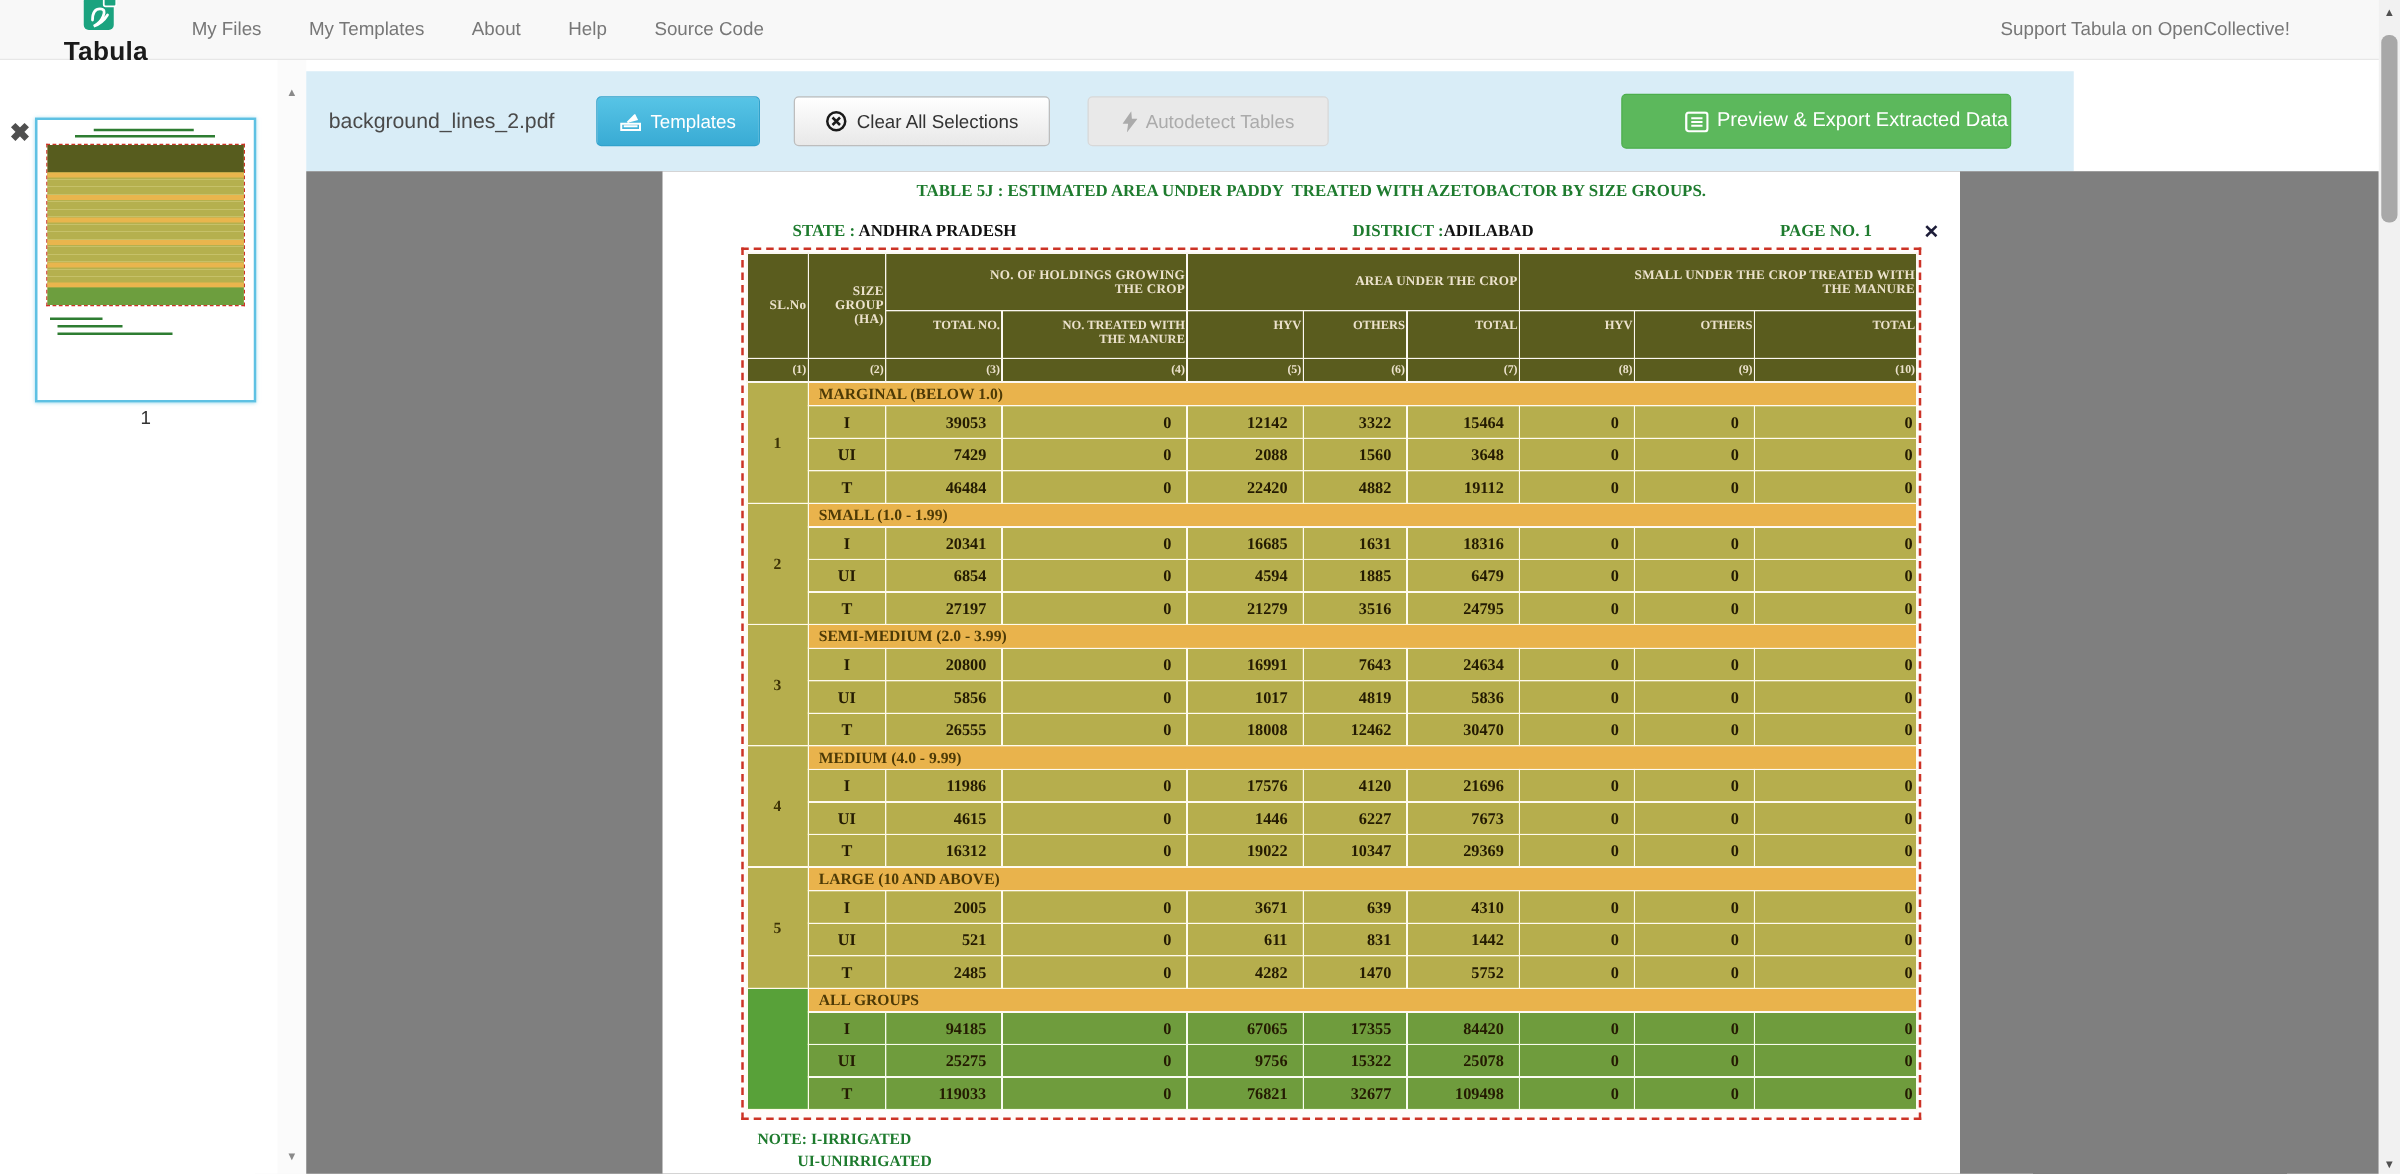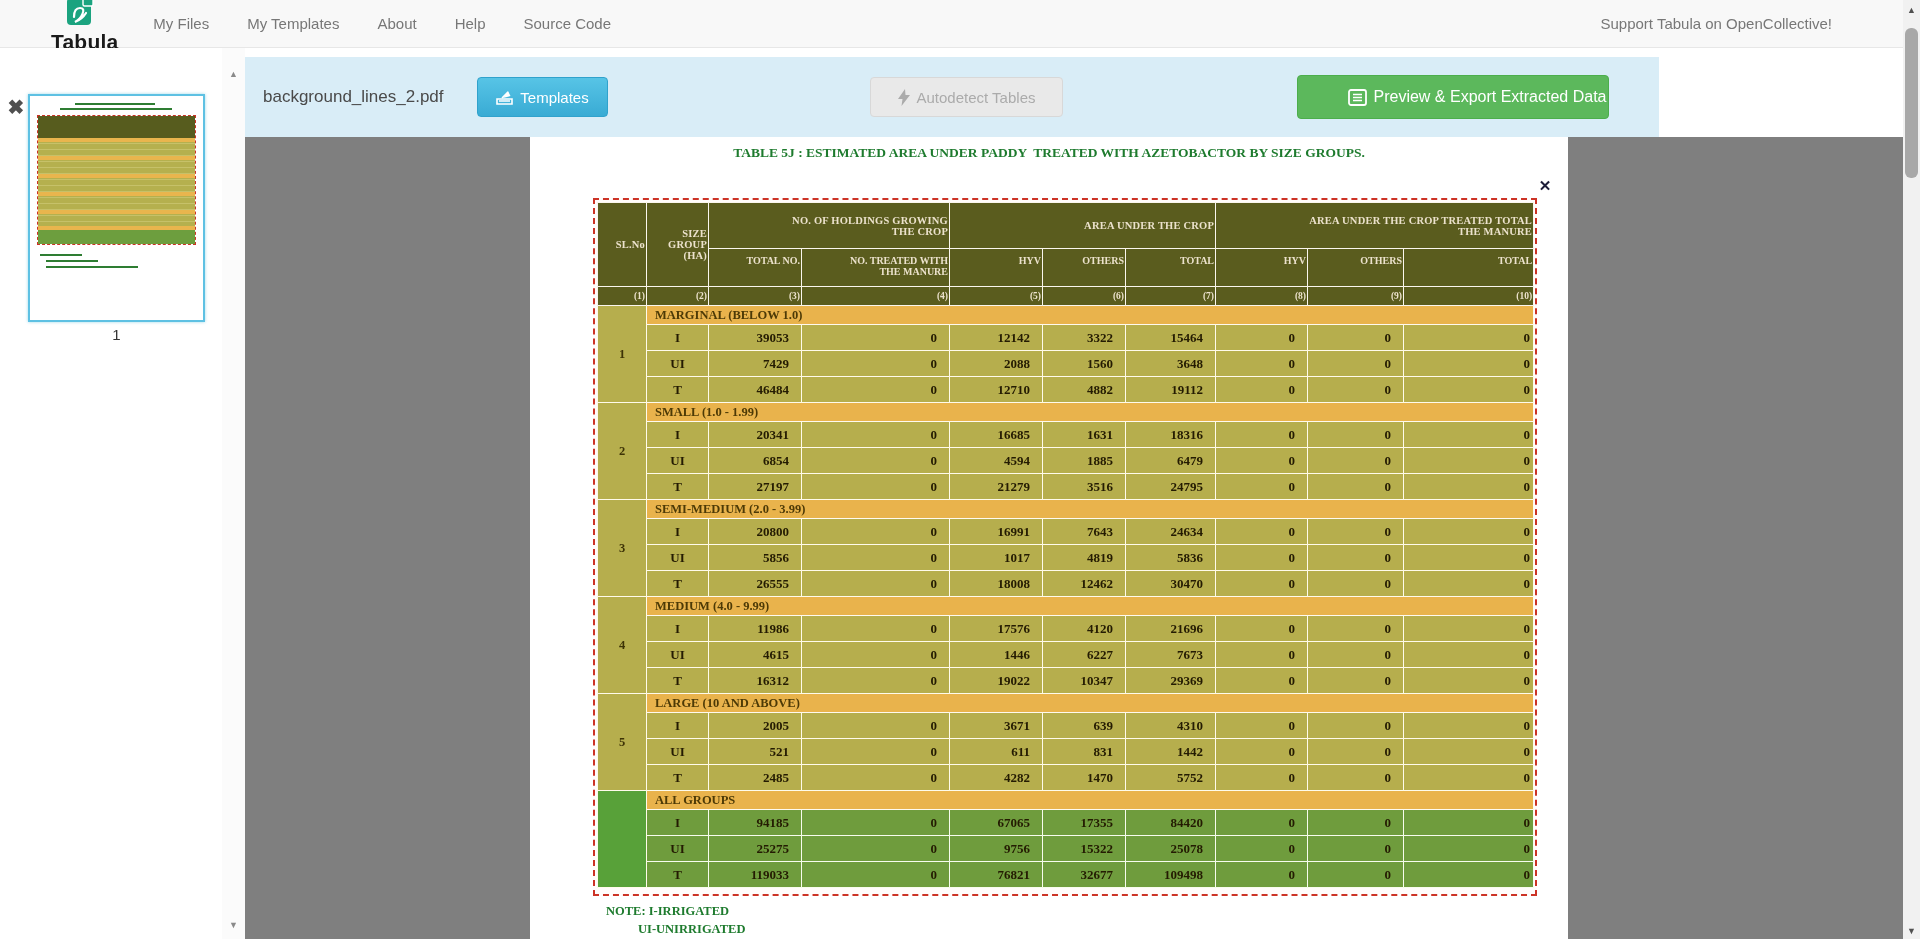--- a/index.html
+++ b/index.html
@@ -154,20 +154,27 @@
 
   <div class="btn btn-templates">
     <svg width="17" height="15" viewBox="0 0 17 15">
       <path d="M1 9 h15 v5 h-15 z M3 11 h11" stroke="#fff" stroke-width="1.6" fill="none"></path>
       <path d="M12 1 l2.5 5 -7.5 2 z" fill="#fff"></path>
       <path d="M6 8 l6-6" stroke="#fff" stroke-width="1.6"></path>
     </svg>
     <span>Templates</span>
   </div>
 
+  <div class="btn btn-clear">
+    <svg width="18" height="18" viewBox="0 0 18 18">
+      <circle cx="9" cy="9" r="7.2" stroke="#1a1a1a" stroke-width="2" fill="none"></circle>
+      <path d="M6 6 l6 6 M12 6 l-6 6" stroke="#1a1a1a" stroke-width="2"></path>
+    </svg>
+    <span>Clear All Selections</span>
+  </div>
 
   <div class="btn btn-auto" aria-disabled="true">
     <svg width="12" height="17" viewBox="0 0 12 17">
       <path d="M7 0 L0 10 h4.5 L3.5 17 L12 6 H7.5 Z" fill="#ababab"></path>
     </svg>
     <span>Autodetect Tables</span>
   </div>
 
   <div class="btn btn-export">
     <svg width="19" height="17" viewBox="0 0 19 17">
@@ -175,20 +182,25 @@
       <path d="M5 5.5 h9 M5 8.5 h9 M5 11.5 h9" stroke="#fff" stroke-width="1.6"></path>
     </svg>
     <span>Preview &amp; Export Extracted Data</span>
   </div>
 </div>
 
 <div class="viewer">
   <div class="pdf-page">
     <div class="doc-title pdf-serif">TABLE 5J : ESTIMATED AREA UNDER PADDY  TREATED WITH AZETOBACTOR BY SIZE GROUPS.</div>
 
+    <div class="doc-meta pdf-serif">
+      <span class="meta-state"><span class="green-label">STATE : </span><span class="black-val">ANDHRA PRADESH</span></span>
+      <span class="meta-district"><span class="green-label">DISTRICT :</span><span class="black-val">ADILABAD</span></span>
+      <span class="meta-page">PAGE NO. 1</span>
+    </div>
 
     <table class="crop">
       <colgroup>
         <col style="width:49px">
           <col style="width:62px">
           <col style="width:93px">
           <col style="width:148px">
         <col style="width:93px">
           <col style="width:83px">
           <col style="width:90px">
@@ -198,21 +210,21 @@
       </colgroup>
       <tbody>
         <tr class="h1">
           <td rowspan="2">SL.No</td>
           <td rowspan="2">SIZE
 GROUP
 (HA)</td>
           <td colspan="2">NO. OF HOLDINGS GROWING
 THE CROP</td>
           <td colspan="3">AREA UNDER THE CROP</td>
-          <td colspan="3">AREA UNDER THE CROP TREATED TOTAL
+          <td colspan="3">SMALL UNDER THE CROP TREATED WITH
 THE  MANURE</td>
         </tr>
         <tr class="h2">
           <td>TOTAL NO.</td>
           <td>NO. TREATED WITH
 THE  MANURE</td>
           <td>HYV</td>
           <td>OTHERS</td>
           <td>TOTAL</td>
           <td>HYV</td>
@@ -256,21 +268,21 @@
             <td class="num">1560</td>
             <td class="num">3648</td>
             <td class="num">0</td>
             <td class="num">0</td>
             <td class="num last">0</td>
           </tr>
           <tr class="data">
             <td class="type-cell">T</td>
             <td class="num">46484</td>
             <td class="num">0</td>
-            <td class="num">12710</td>
+            <td class="num">22420</td>
             <td class="num">4882</td>
             <td class="num">19112</td>
             <td class="num">0</td>
             <td class="num">0</td>
             <td class="num last">0</td>
           </tr>
           <tr class="band">
             <td class="sl-cell" rowspan="4">2</td>
             <td class="band-cell" colspan="9">SMALL (1.0 - 1.99)</td>
           </tr>

